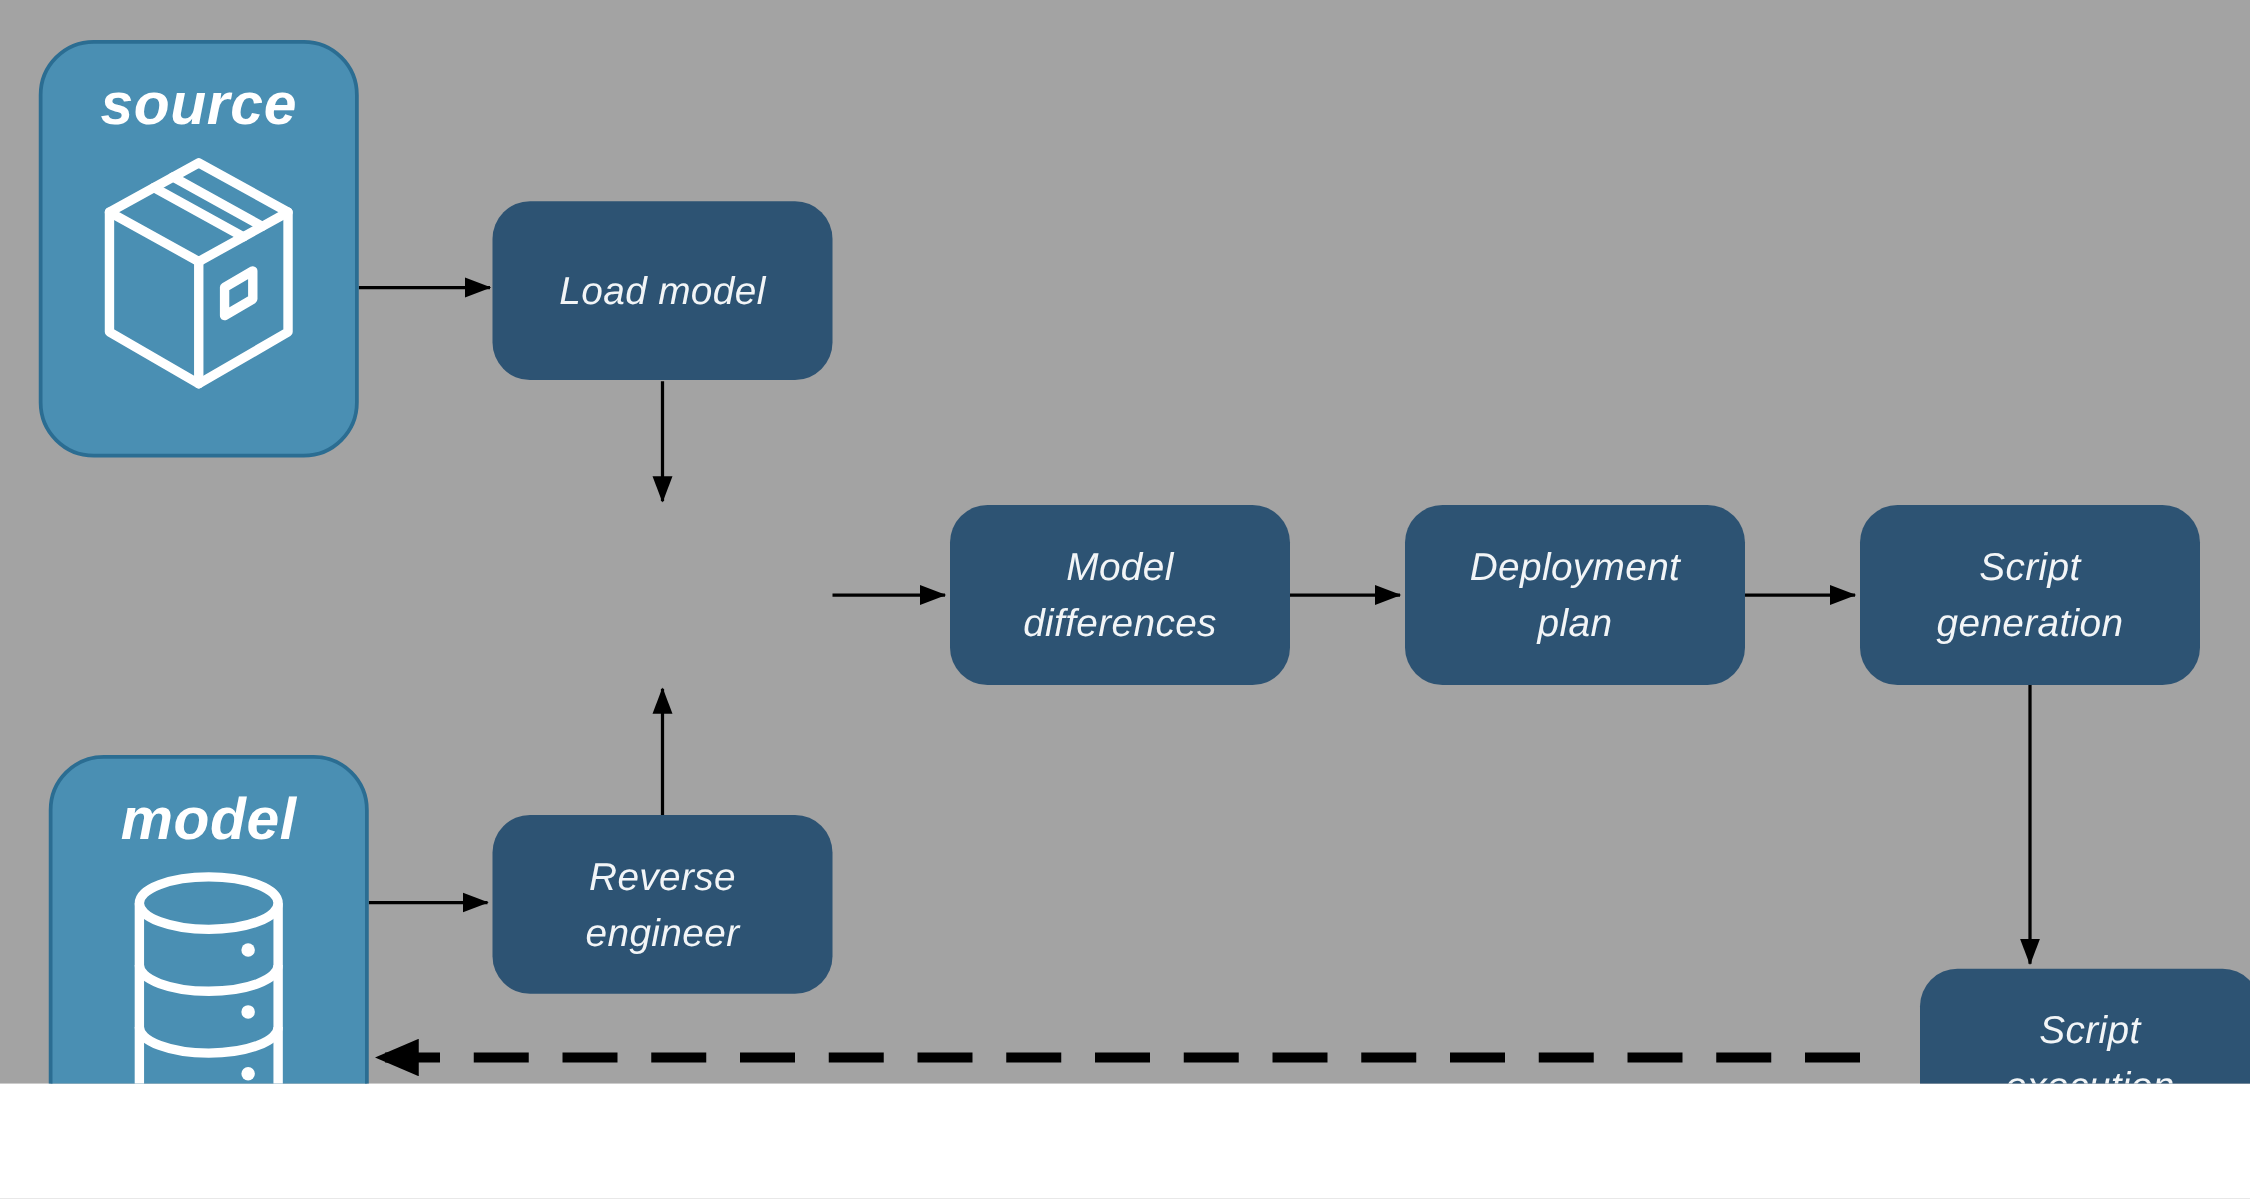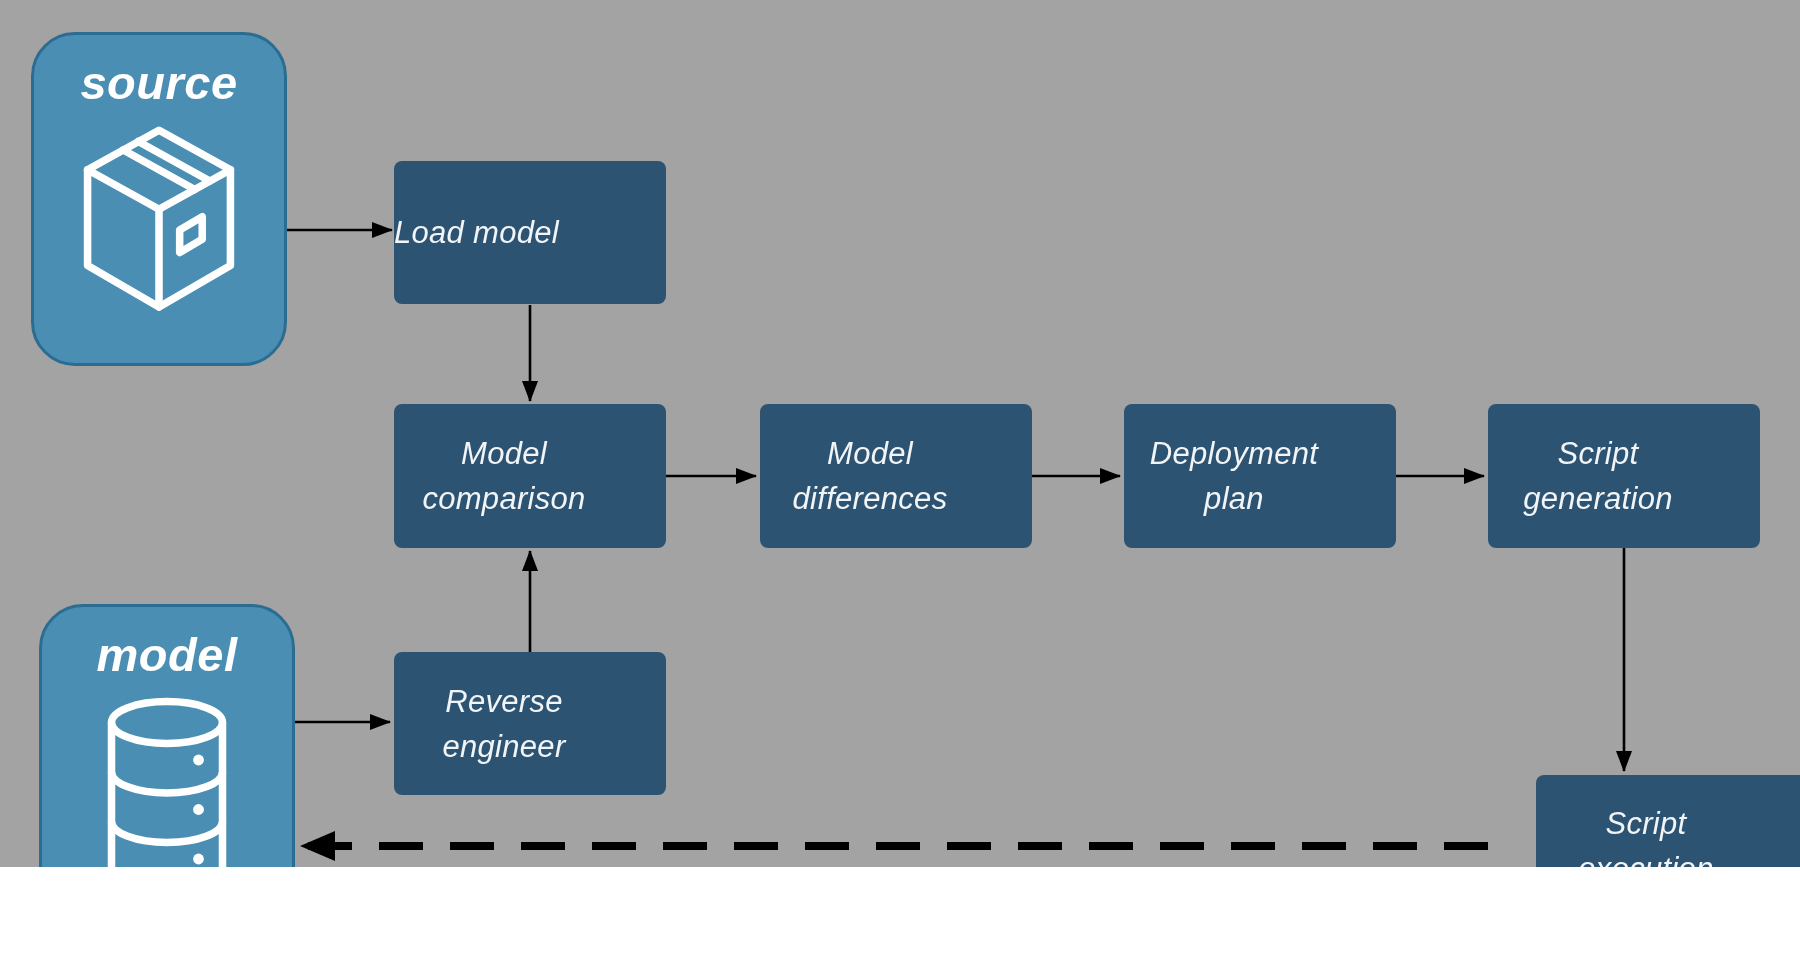--- a/index.html
+++ b/index.html
@@ -21,24 +21,24 @@
     left: 0; top: 0;
     width: 1800px;
     height: 959px;
     z-index: 1;
   }
   .node {
     position: absolute;
     width: 272px;
     height: 144px;
     background: #2d5373;
-    border-radius: 8px;
+    border-radius: 30px;
     display: flex;
     align-items: center;
-    justify-content: flex-start;
+    justify-content: center;
     text-align: center;
     z-index: 2;
   }
   .node-label {
     font-size: 31px;
     line-height: 45px;
     letter-spacing: 0.3px;
     color: #f2f5f7;
     max-width: 220px;
   }
@@ -122,23 +122,20 @@
       <circle cx="71" cy="46" r="3.6" fill="#ffffff"></circle>
       <circle cx="71" cy="79" r="3.6" fill="#ffffff"></circle>
       <circle cx="71" cy="112" r="3.6" fill="#ffffff"></circle>
     </svg>
   </div>
 
   <div class="node" style="left:394px; top:161px; height:143px;">
     <span class="node-label">Load model</span>
   </div>
 
-  <div class="node" style="left:394px; top:404px;">
-    <span class="node-label">Model comparison</span>
-  </div>
 
   <div class="node" style="left:760px; top:404px;">
     <span class="node-label">Model differences</span>
   </div>
 
   <div class="node" style="left:1124px; top:404px;">
     <span class="node-label">Deployment plan</span>
   </div>
 
   <div class="node" style="left:394px; top:652px; height:143px;">

